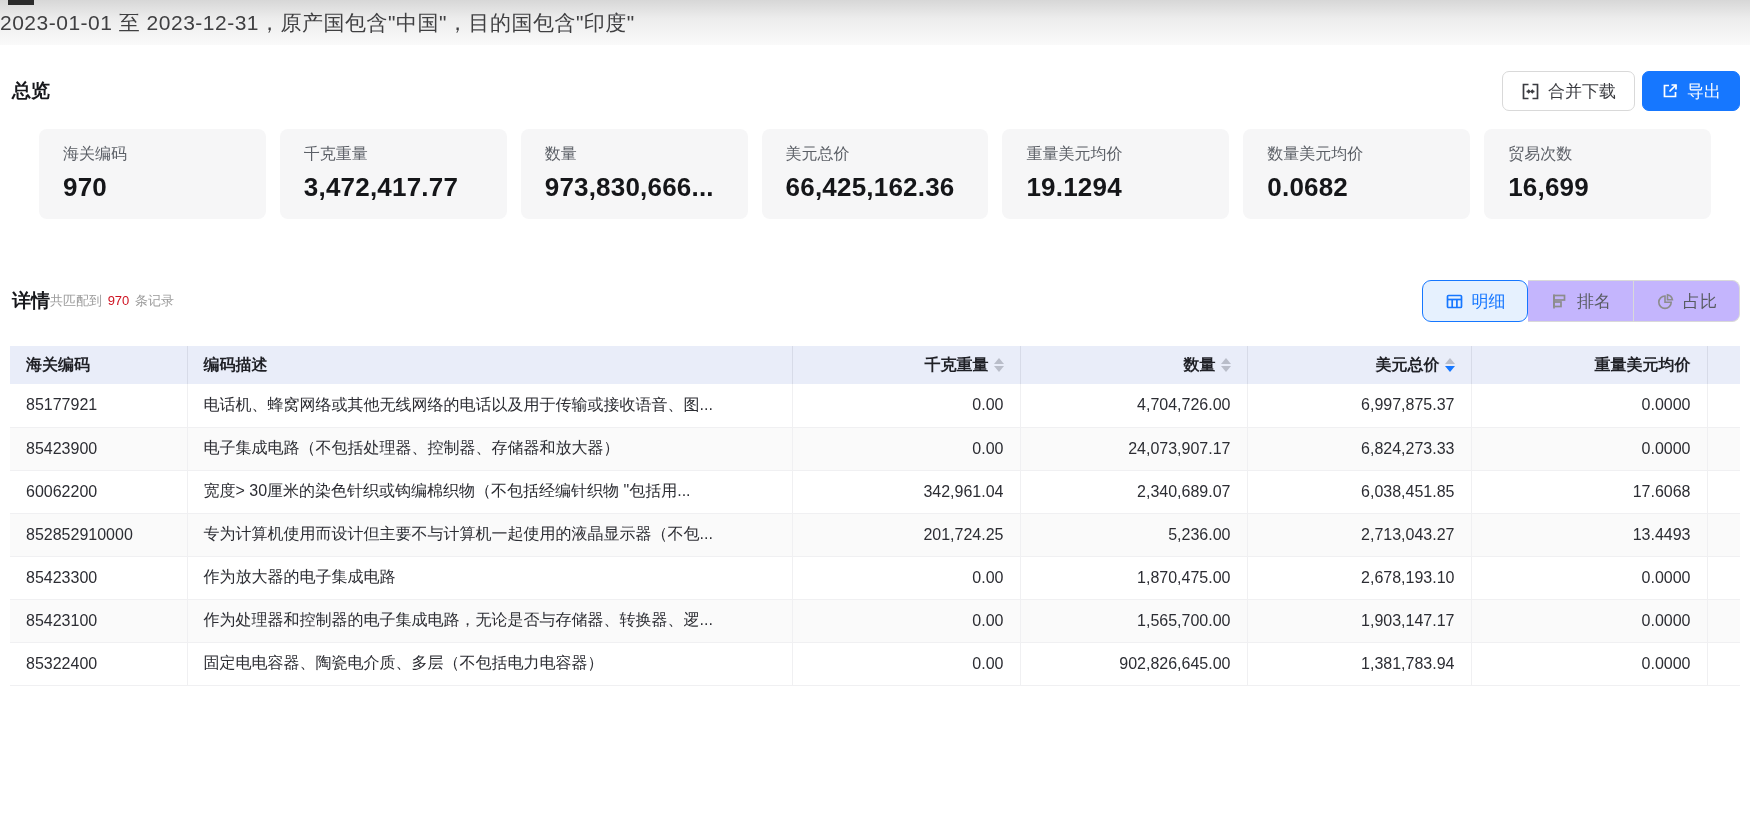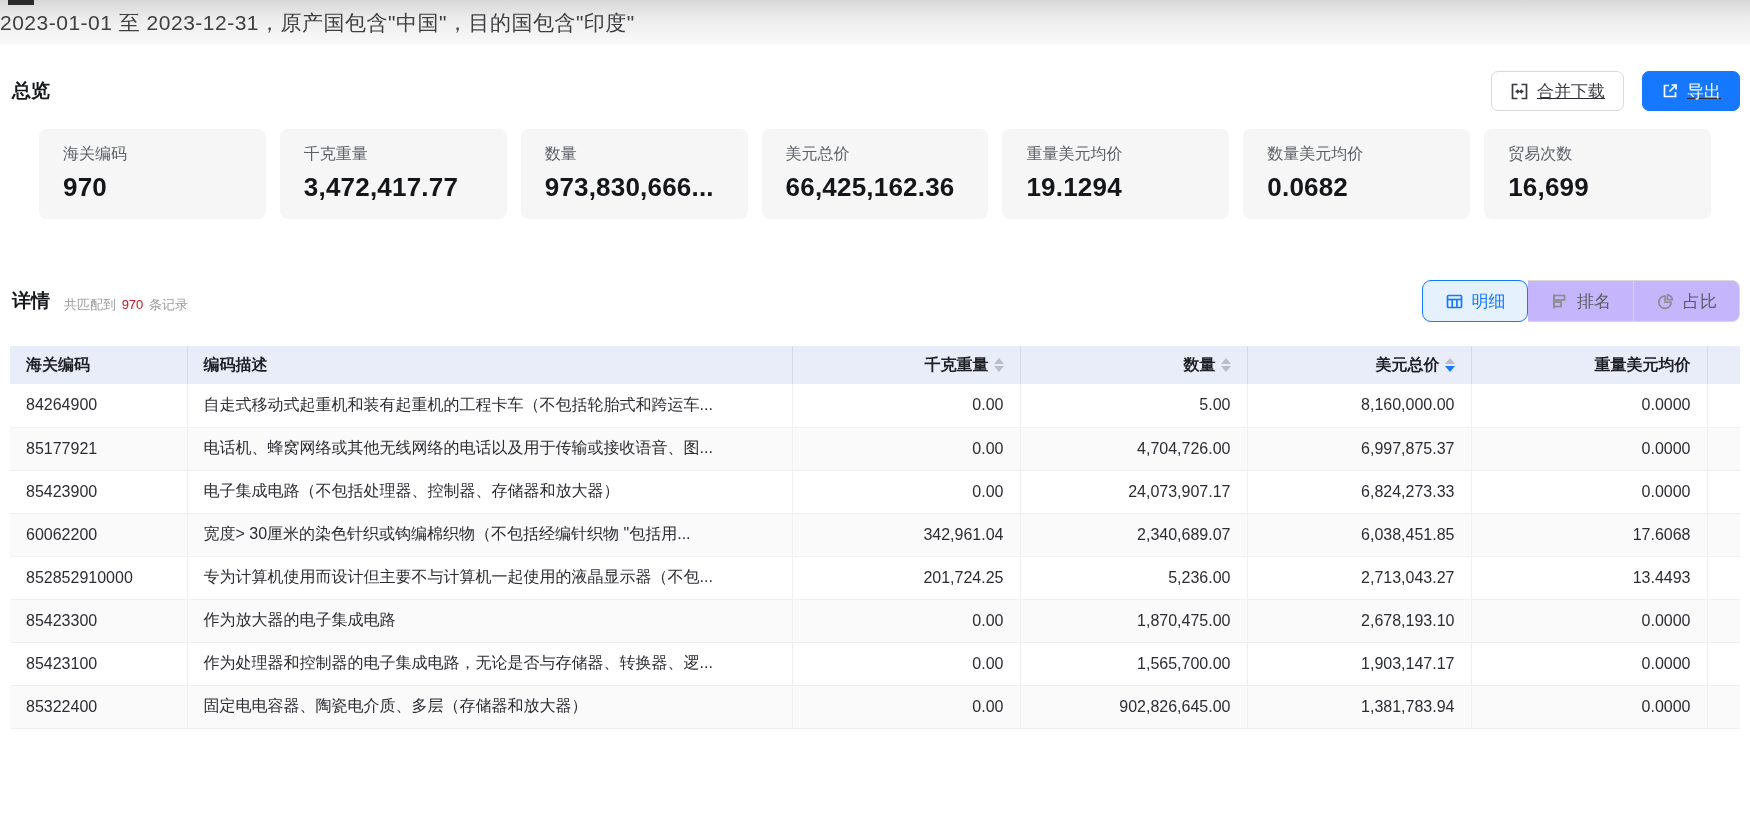--- a/index.html
+++ b/index.html
@@ -10,38 +10,38 @@
   .topbar { position:relative; height:45px;
     background:linear-gradient(180deg,#d7d7d7 0%,#ececec 40%,#fafafa 100%);
     display:flex; align-items:center; justify-content:flex-start; }
   .topbar .corner-mark { position:absolute; left:8px; top:0; width:26px; height:5px; background:#2b2b2b; }
   .topbar-title { font-size:21px; color:#3f3f41; letter-spacing:.5px; }
 
   
   .overview-bar { display:flex; align-items:center; justify-content:space-between;
     margin:26px 10px 0 12px; height:40px; }
   .section-title { font-size:19px; font-weight:bold; color:#17181c; }
-  .btn-group { display:flex; gap:18px;text-decoration:underline; }
+  .btn-group { display:flex; gap:7px; }
   .btn { height:40px; display:flex; align-items:center; gap:8px; padding:0 18px;
     border-radius:7px; font-size:17px; cursor:pointer; border:1px solid #d9d9d9;
     background:#fff; color:#3a3b40; }
   .btn svg { display:block; }
   .btn.primary { background:#1677ff; border-color:#1677ff; color:#fff; }
 
   
   .cards { display:flex; gap:14px; margin:18px 39px 0 39px; }
   .card { flex:1; background:#f6f6f7; border-radius:8px; height:90px; padding:15px 24px 0 24px; }
   .card-label { font-size:16px; color:#5b5f66; }
   .card-value { margin-top:7px; font-size:26px; font-weight:bold; color:#151619;
     letter-spacing:.2px; white-space:nowrap; overflow:hidden; }
 
   
   .detail-bar { display:flex; align-items:center; justify-content:space-between;
     margin:60px 10px 0 12px; height:44px; }
-  .detail-left { display:flex; align-items:flex-end; gap:14px; }
+  .detail-left { display:flex; align-items:center; }
   .match-info { font-size:13px; color:#9b9b9b; }
   .match-count { color:#cf1322; padding:0 2px; }
 
   
   .seg { display:flex; }
   .seg-item { width:106px; height:42px; display:flex; align-items:center; justify-content:center;
     gap:8px; background:#c4b5fd; border:1px solid #d9d9d9; border-left-width:0;
     font-size:17px; color:#595c63; cursor:pointer; }
   .seg-item:first-child { border-left-width:1px; border-radius:8px 0 0 8px; }
   .seg-item:last-child { border-radius:0 8px 8px 0; }
@@ -215,29 +215,20 @@
                 <i class="car up"></i>
                 <i class="car down active"></i>
               </span>
             </span>
         </th>
         <th class="ar"><span>重量美元均价</span></th>
         <th></th>
       </tr>
     </thead>
     <tbody>
-  <tr>
-    <td class="al">84264900</td>
-    <td class="al">自走式移动式起重机和装有起重机的工程卡车（不包括轮胎式和跨运车...</td>
-    <td class="ar">0.00</td>
-    <td class="ar">5.00</td>
-    <td class="ar">8,160,000.00</td>
-    <td class="ar">0.0000</td>
-    <td></td>
-  </tr>
 
   <tr>
     <td class="al">85177921</td>
     <td class="al">电话机、蜂窝网络或其他无线网络的电话以及用于传输或接收语音、图...</td>
     <td class="ar">0.00</td>
     <td class="ar">4,704,726.00</td>
     <td class="ar">6,997,875.37</td>
     <td class="ar">0.0000</td>
     <td></td>
   </tr>
@@ -289,21 +280,21 @@
     <td class="ar">0.00</td>
     <td class="ar">1,565,700.00</td>
     <td class="ar">1,903,147.17</td>
     <td class="ar">0.0000</td>
     <td></td>
   </tr>
 
 
   <tr>
     <td class="al">85322400</td>
-    <td class="al">固定电电容器、陶瓷电介质、多层（存储器和放大器）</td>
+    <td class="al">固定电电容器、陶瓷电介质、多层（不包括电力电容器）</td>
     <td class="ar">0.00</td>
     <td class="ar">902,826,645.00</td>
     <td class="ar">1,381,783.94</td>
     <td class="ar">0.0000</td>
     <td></td>
   </tr>
 </tbody>
   </table>
 </div>
 

